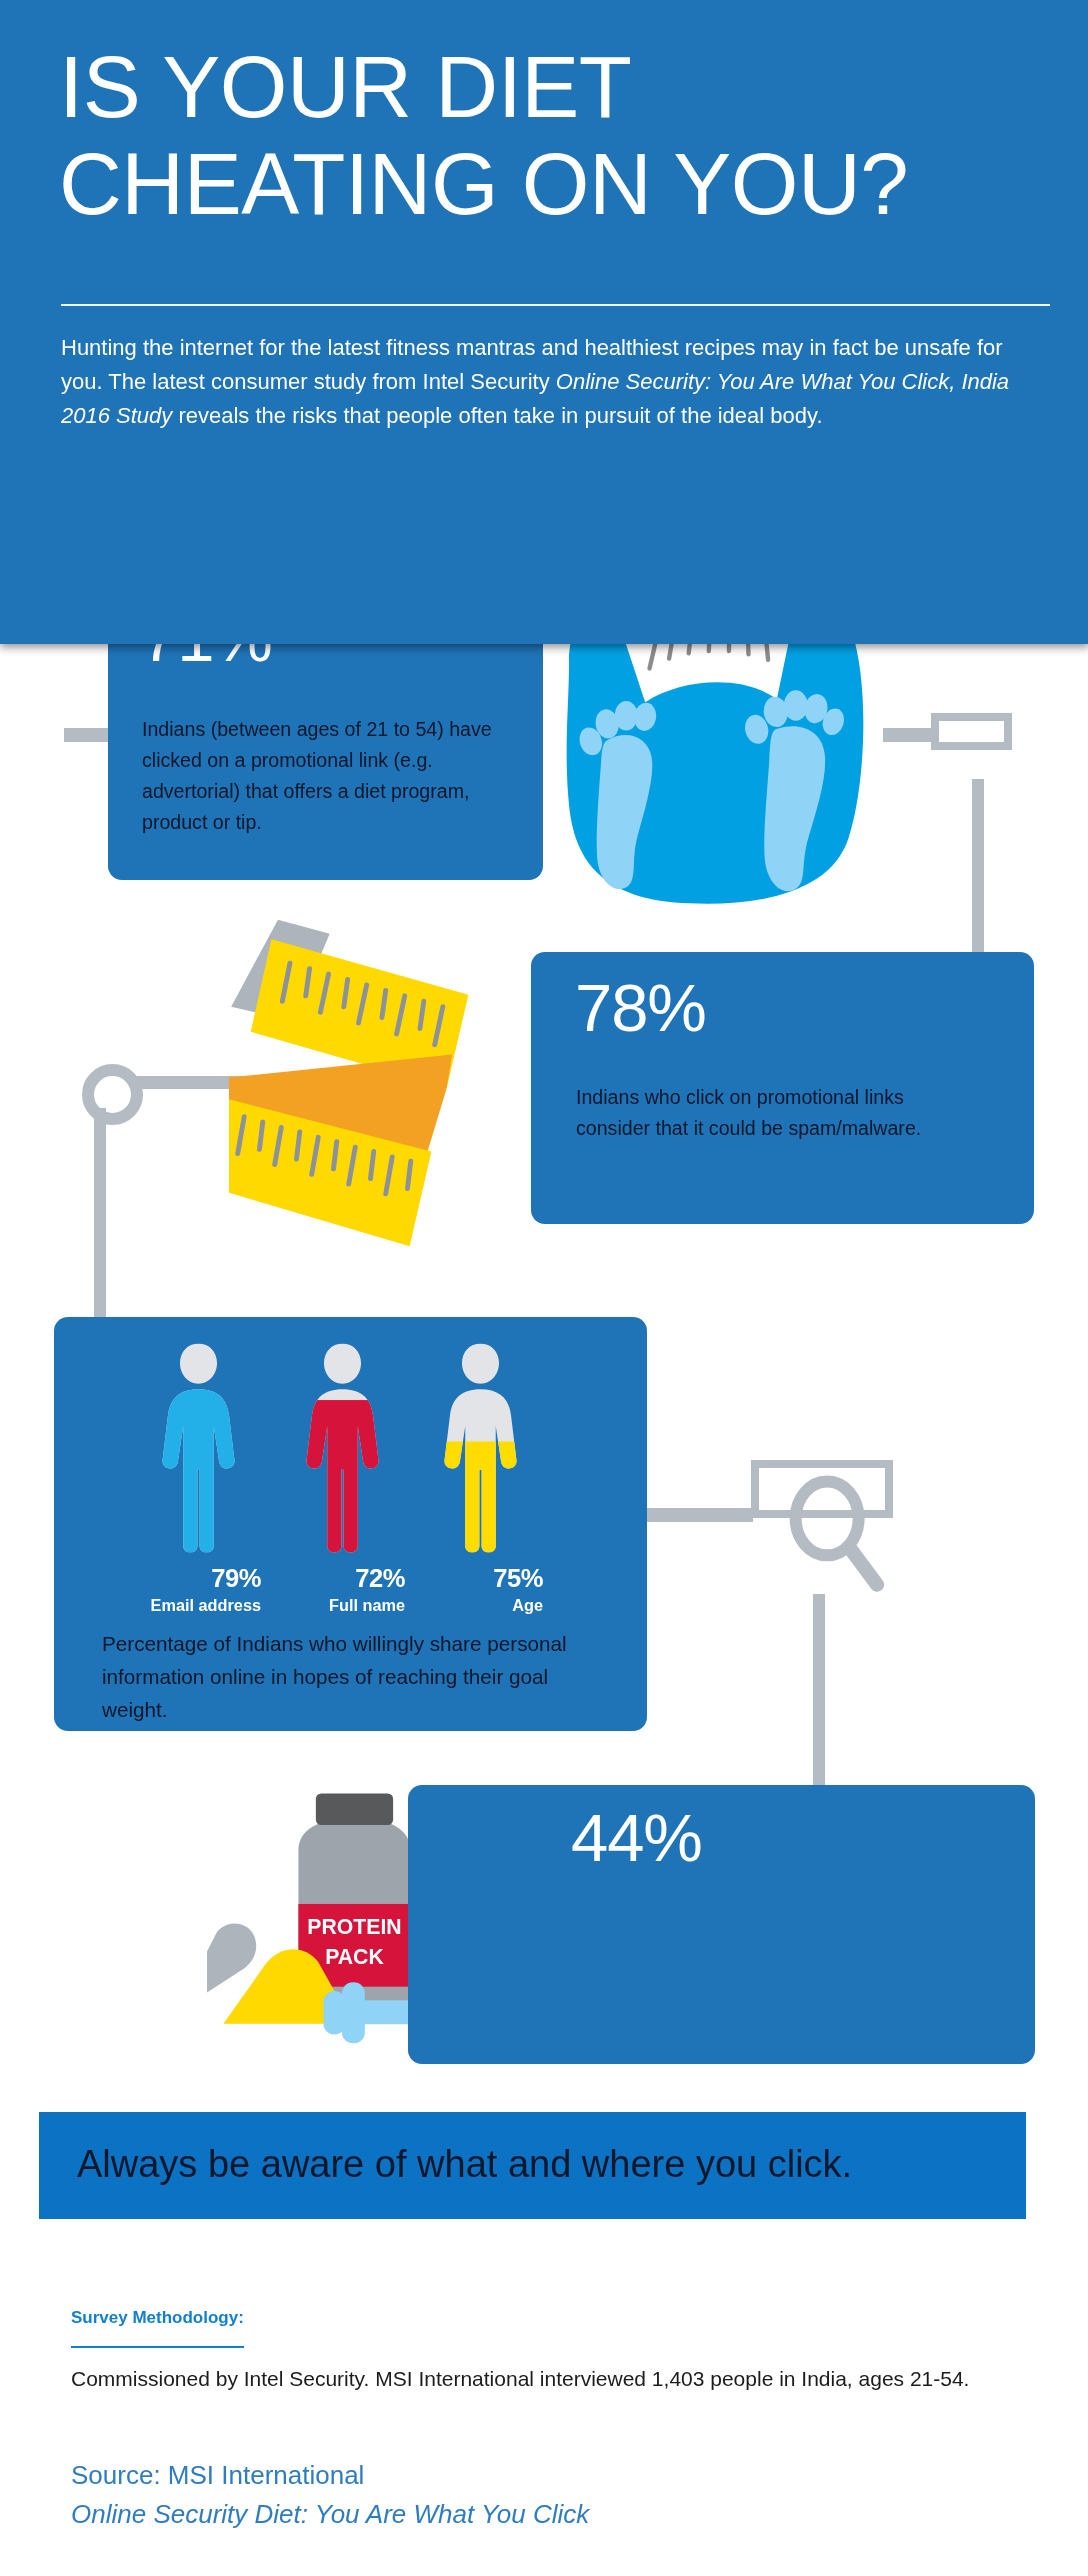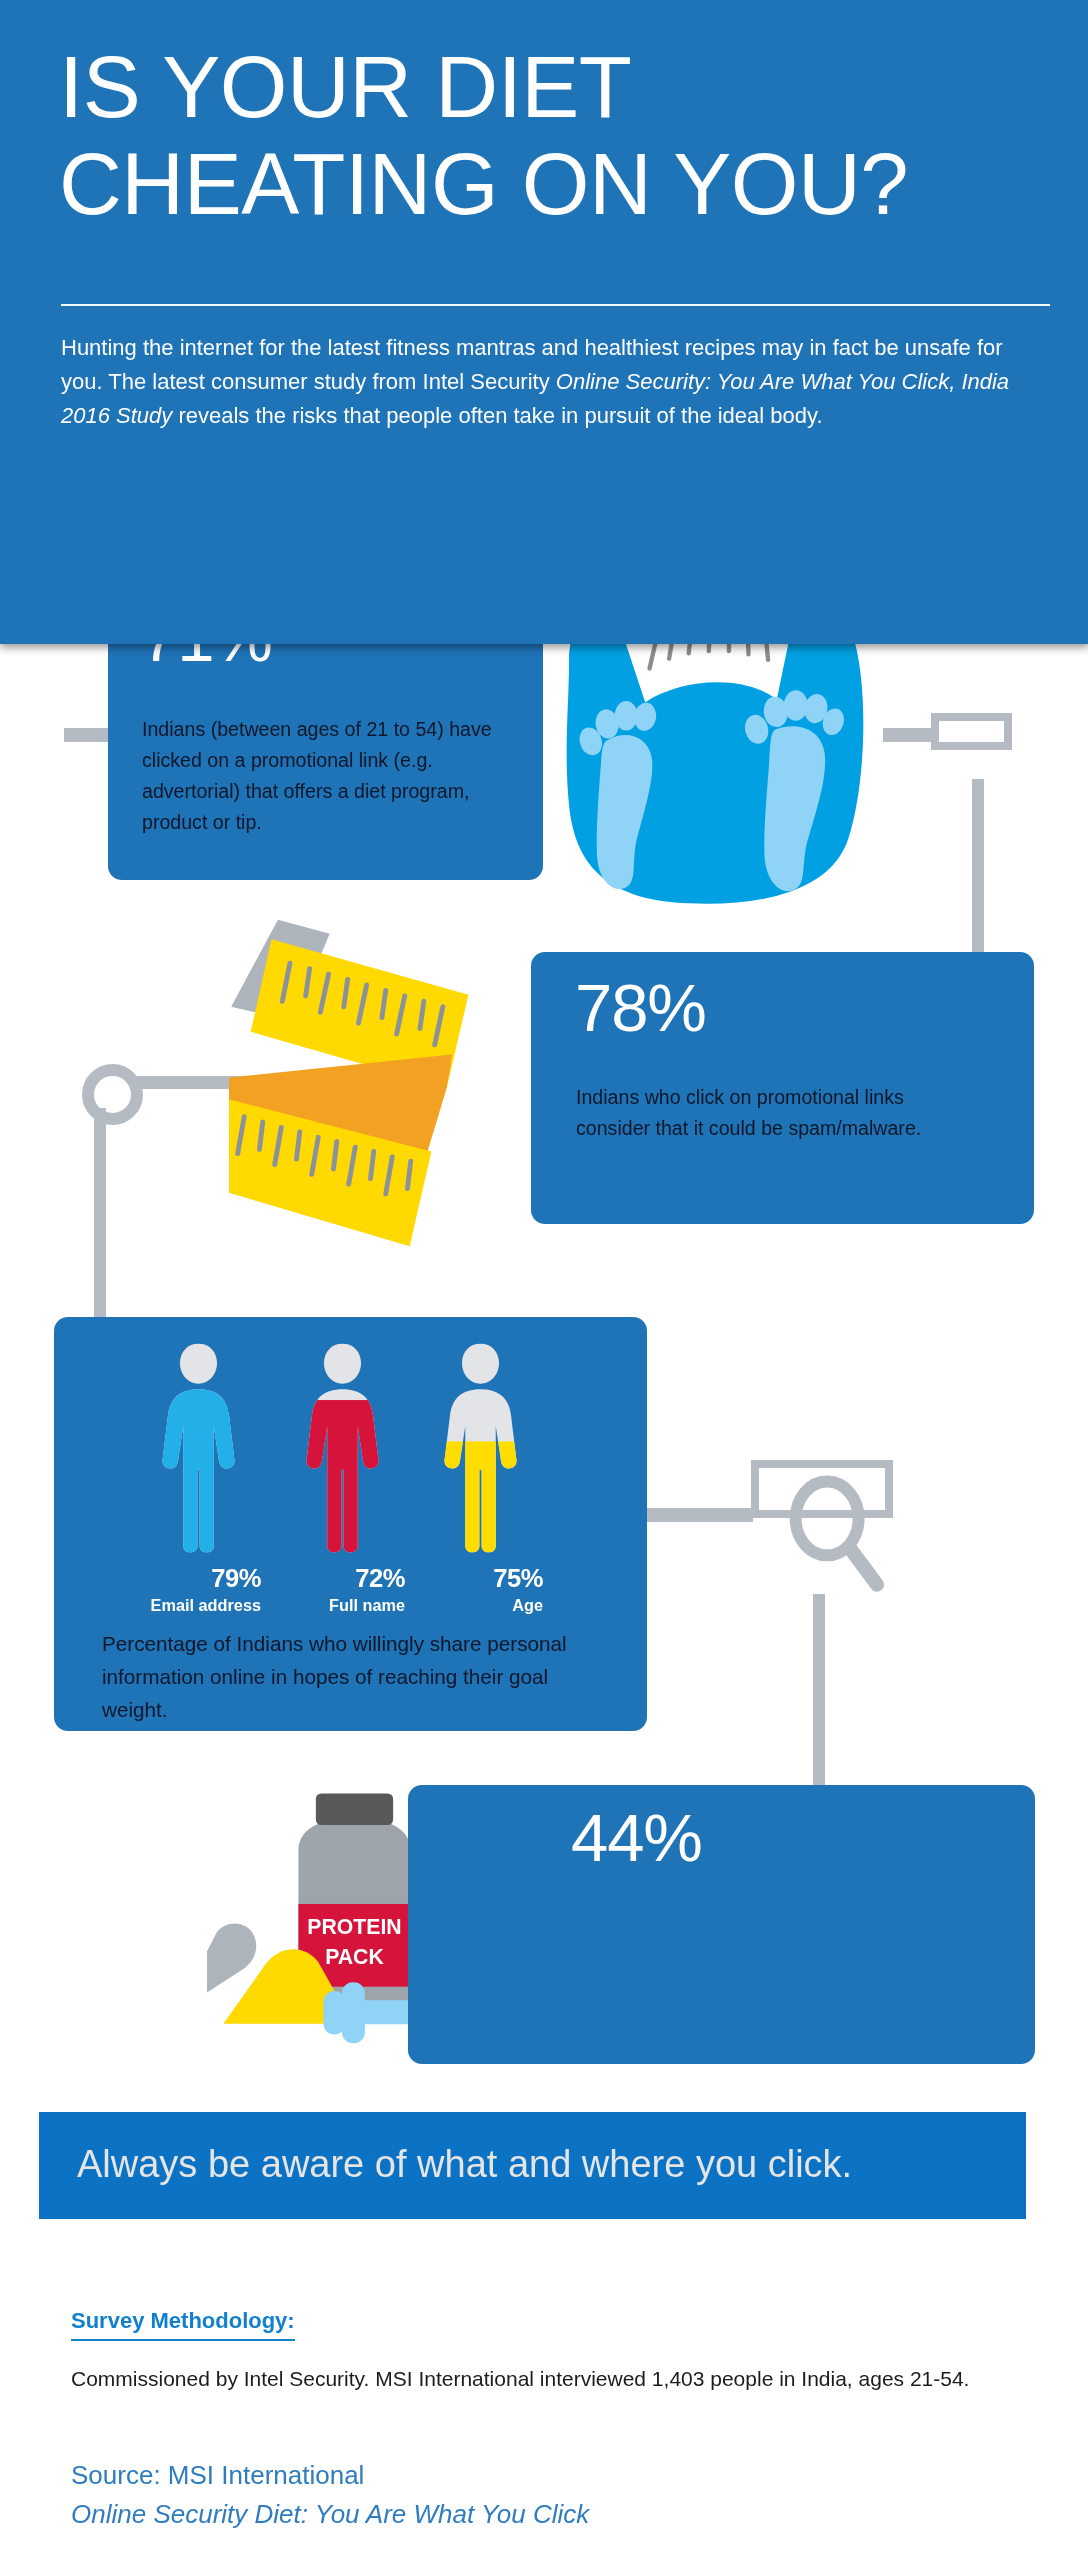--- a/index.html
+++ b/index.html
@@ -89,28 +89,28 @@
   #protein-art{left:207px;top:1769px;width:332px;height:283px;z-index:2;}
   #mag-art{left:729px;top:1437px;width:256px;height:190px;z-index:2;}
 
   
   .banner{
     position:absolute;left:39px;top:2112px;width:987px;height:107px;
     background:#0b72c4;z-index:3;
   }
   .banner span{
     position:absolute;left:38px;top:25px;
-    color:#e5e5e5;font-size:38px;font-weight:300;line-height:54px;
+    color:#0f172a;font-size:38px;font-weight:300;line-height:54px;
   }
 
   
   .meth-title{
     position:absolute;left:71px;top:2308px;
-    color:#1380ce;font-size:22px;font-weight:700;
-    border-bottom:2.7px solid #1380ce;padding-bottom:5px;
+    color:#1380ce;font-size:17px;font-weight:700;
+    border-bottom:2.7px solid #1380ce;padding-bottom:18px;
   }
   .meth-body{
     position:absolute;left:71px;top:2361px;width:958px;
     color:#1c1c1c;font-size:21px;line-height:36px;font-weight:400;
   }
   .src1{
     position:absolute;left:71px;top:2460px;
     color:#2f7dc0;font-size:26px;font-weight:300;
   }
   .src2{

